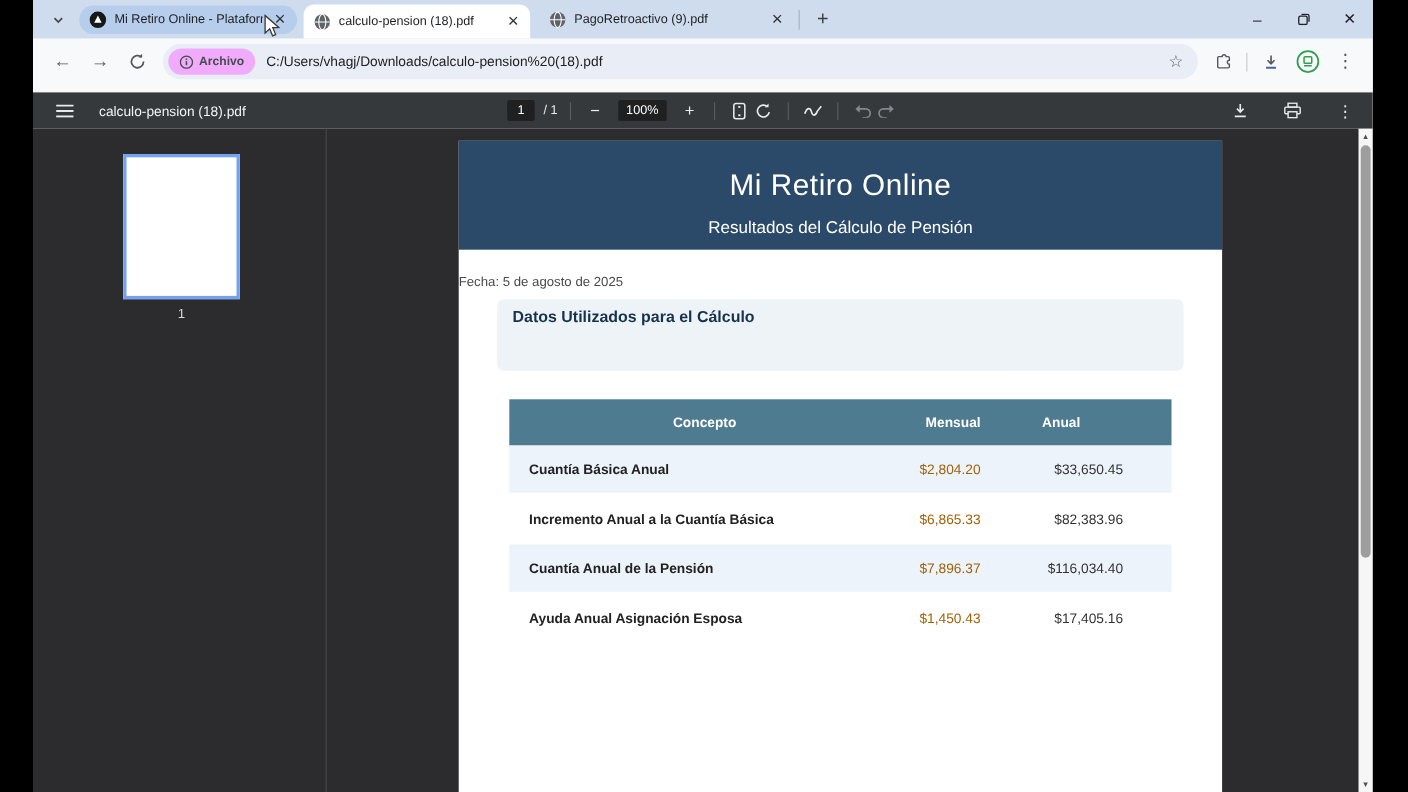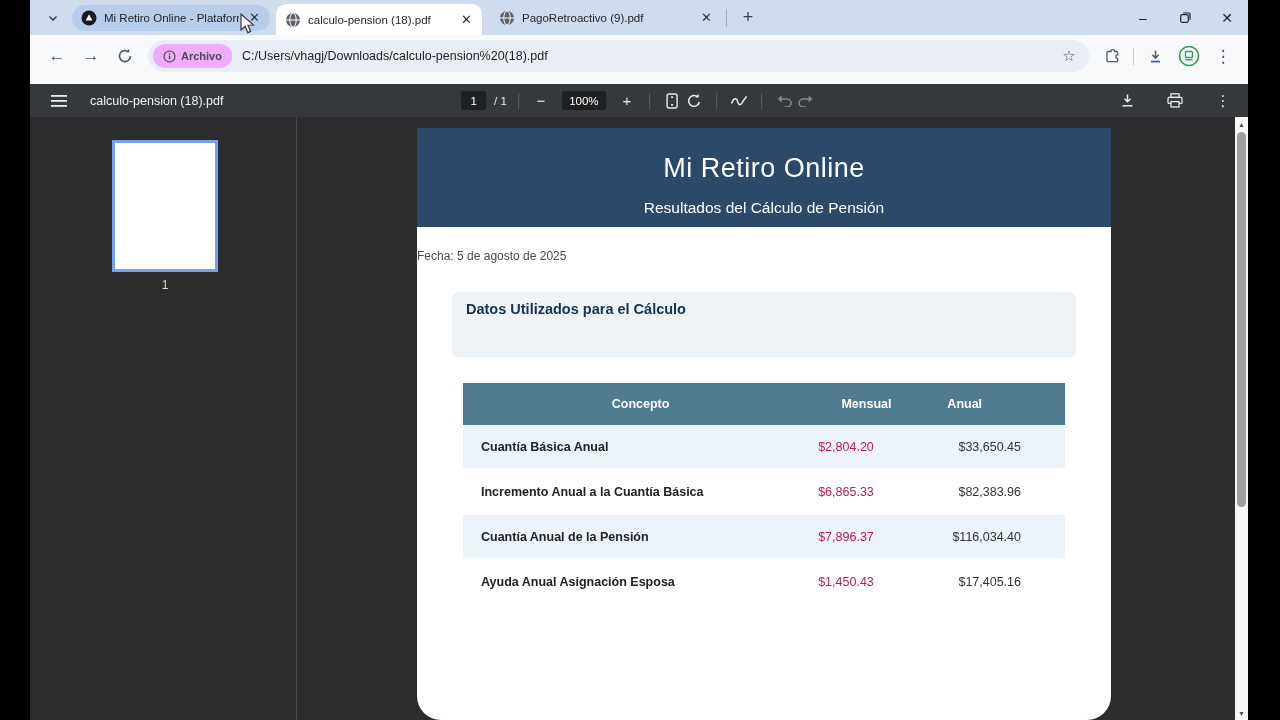--- a/index.html
+++ b/index.html
@@ -50,37 +50,37 @@
   .thumb-panel { width:267px; flex:0 0 auto; border-right:1px solid #48484b; position:relative; }
   .thumbnail { position:absolute; left:82px; top:23px; width:106px; height:132px; background:#fff; border:3px solid #74a2f3; }
   .thumb-num { position:absolute; left:82px; top:161px; width:106px; text-align:center; font-size:12px; color:#d9d9d9; }
   .page-area { flex:1; position:relative; overflow:hidden; }
   .scrollbar { position:absolute; right:0; top:0; width:13px; height:100%; background:#f6f6f6; z-index:5; }
   .sb-arrow { width:13px; height:14px; display:flex; align-items:center; justify-content:center; font-size:7px; color:#505050; }
   .sb-arrow.down { position:absolute; bottom:0; }
   .sb-thumb { position:absolute; left:2px; top:15px; width:9px; height:375px; background:#9e9e9e; border-radius:5px; }
 
   
-  .pdf-page { position:absolute; left:120px; top:11px; width:694px; height:592px; background:#fff;border-radius:24px; }
+  .pdf-page { position:absolute; left:120px; top:11px; width:694px; height:592px; background:#fff; }
   .pdf-banner { height:99px; background:#2b4a69; color:#fff; text-align:center; }
   .pdf-banner h1 { font-size:27px; font-weight:normal; padding-top:25px; letter-spacing:0.5px; }
   .pdf-banner h2 { font-size:15.5px; font-weight:normal; margin-top:15px; }
   .date-line { text-align:left; padding:22px 47px 0 0; font-size:12px; color:#4a4a4a; }
-  .data-box { margin:29px 35px 0; background:#eef3f8; border-radius:6px; padding:9px 14px 40px; }
+  .data-box { margin:9px 35px 0; background:#eef3f8; border-radius:6px; padding:9px 14px 40px; }
   .data-box h3 { font-size:14.5px; color:#16324f; }
   .data-grid { margin-top:15px; display:grid; grid-template-columns:298px 165px 1fr; row-gap:18px; font-size:12.5px; color:#333; }
   .ptable { margin:26px 46px 0; }
   .thead { display:flex; align-items:center; height:42px; background:#4e7b90; color:#fff; font-weight:bold; font-size:12.5px; }
   .thead .c { width:59%; text-align:center; }
   .thead .m { width:15%; text-align:right; padding-right:17px; }
   .thead .a { flex:1; text-align:center; padding-right:44px; }
   .trow { display:flex; align-items:center; height:45px; background:#fff; border-bottom:2px solid #fff; font-size:12.5px; }
   .trow.alt { background:#ecf3fa; }
   .trow .c { width:59%; padding-left:18px; font-weight:bold; color:#222; }
-  .trow .m { width:15%; text-align:left; padding-right:17px; color:#be185d; }
+  .trow .m { width:15%; text-align:right; padding-right:17px; color:#a16207; }
   .trow .a { flex:1; text-align:right; padding-right:44px; color:#333; }
 
   svg { display:block; }
   .cursor { position:absolute; left:240px; top:13px; z-index:99; }
 </style>
 </head>
 <body>
 
 <div class="browser">
 

